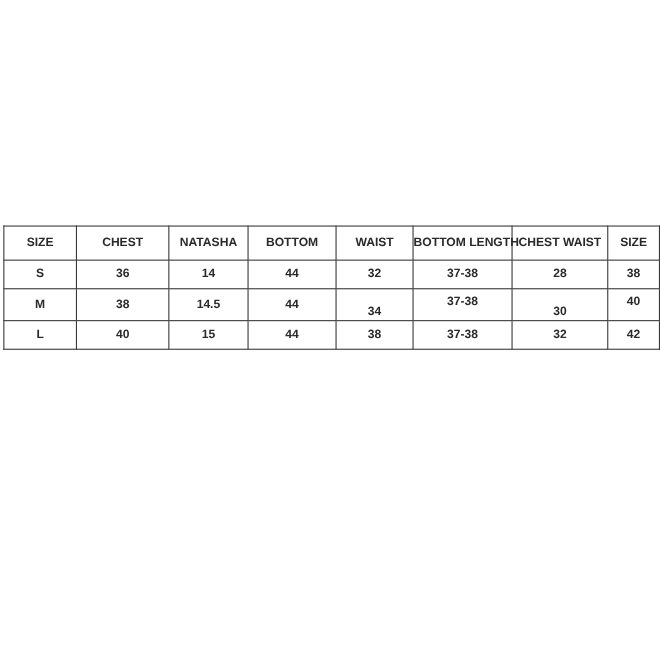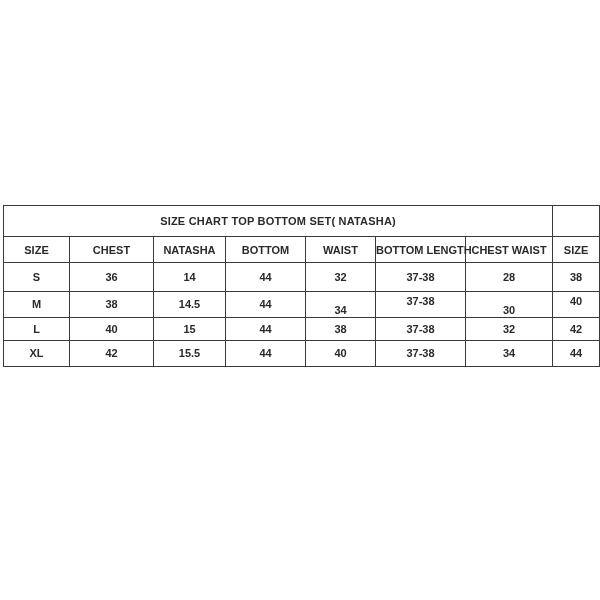--- a/index.html
+++ b/index.html
@@ -71,24 +71,20 @@
       <col style="width:66px">
         <col style="width:84px">
         <col style="width:72px">
         <col style="width:80px">
       <col style="width:70px">
         <col style="width:90px">
         <col style="width:87px">
         <col style="width:47px">
     </colgroup>
     <tbody id="tbl-body">
-      <tr>
-        <td colspan="7" class="title-cell">SIZE CHART  TOP BOTTOM SET( NATASHA)</td>
-        <td></td>
-      </tr>
       <tr id="header-row" class="header-row">
           <th>SIZE</th>
           <th>CHEST</th>
           <th>NATASHA</th>
           <th>BOTTOM</th>
           <th>WAIST</th>
           <th>BOTTOM LENGTH</th>
           <th>CHEST WAIST</th>
           <th>SIZE</th>
         </tr>
@@ -163,41 +159,15 @@
           <td>
             <span class="v">37-38</span>
           </td>
           <td>
             <span class="v">32</span>
           </td>
           <td>
             <span class="v">42</span>
           </td>
         </tr>
-        <tr>
-          <td>
-            <span class="v">XL</span>
-          </td>
-          <td>
-            <span class="v">42</span>
-          </td>
-          <td>
-            <span class="v">15.5</span>
-          </td>
-          <td>
-            <span class="v">44</span>
-          </td>
-          <td>
-            <span class="v">40</span>
-          </td>
-          <td>
-            <span class="v">37-38</span>
-          </td>
-          <td>
-            <span class="v">34</span>
-          </td>
-          <td>
-            <span class="v">44</span>
-          </td>
-        </tr>
       </tbody>
   </table>
 </div>
 
 </body></html>

